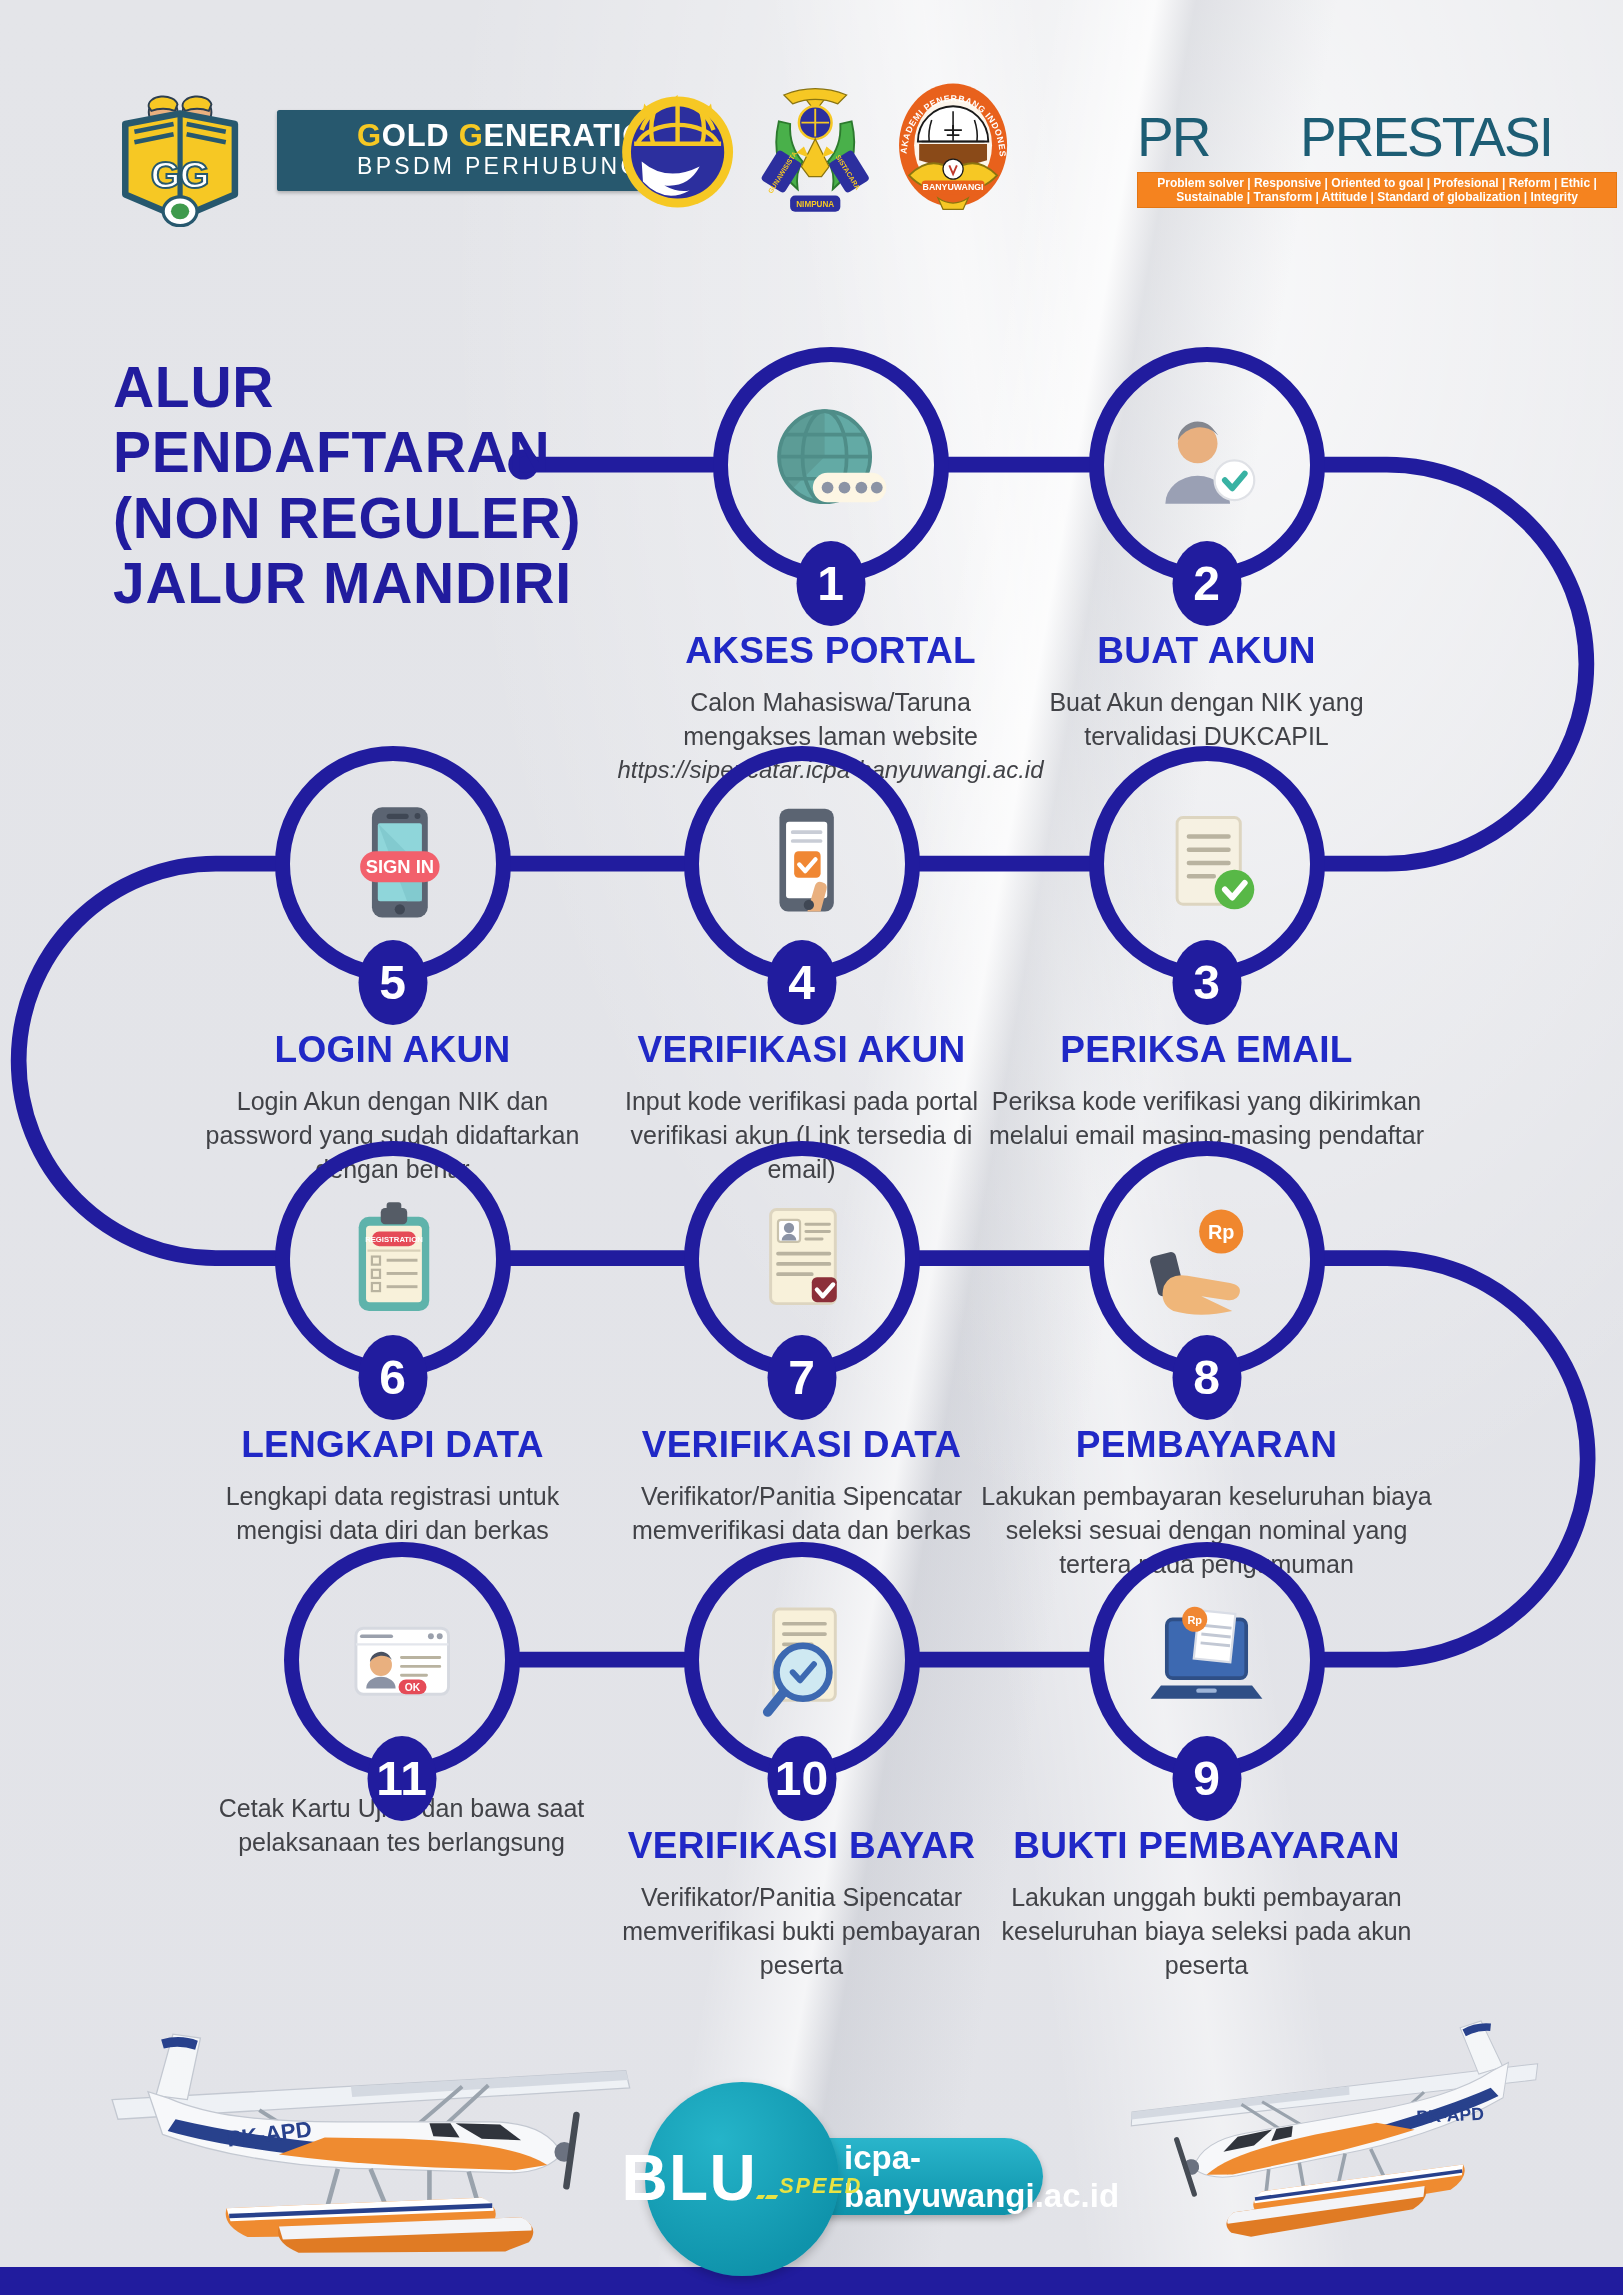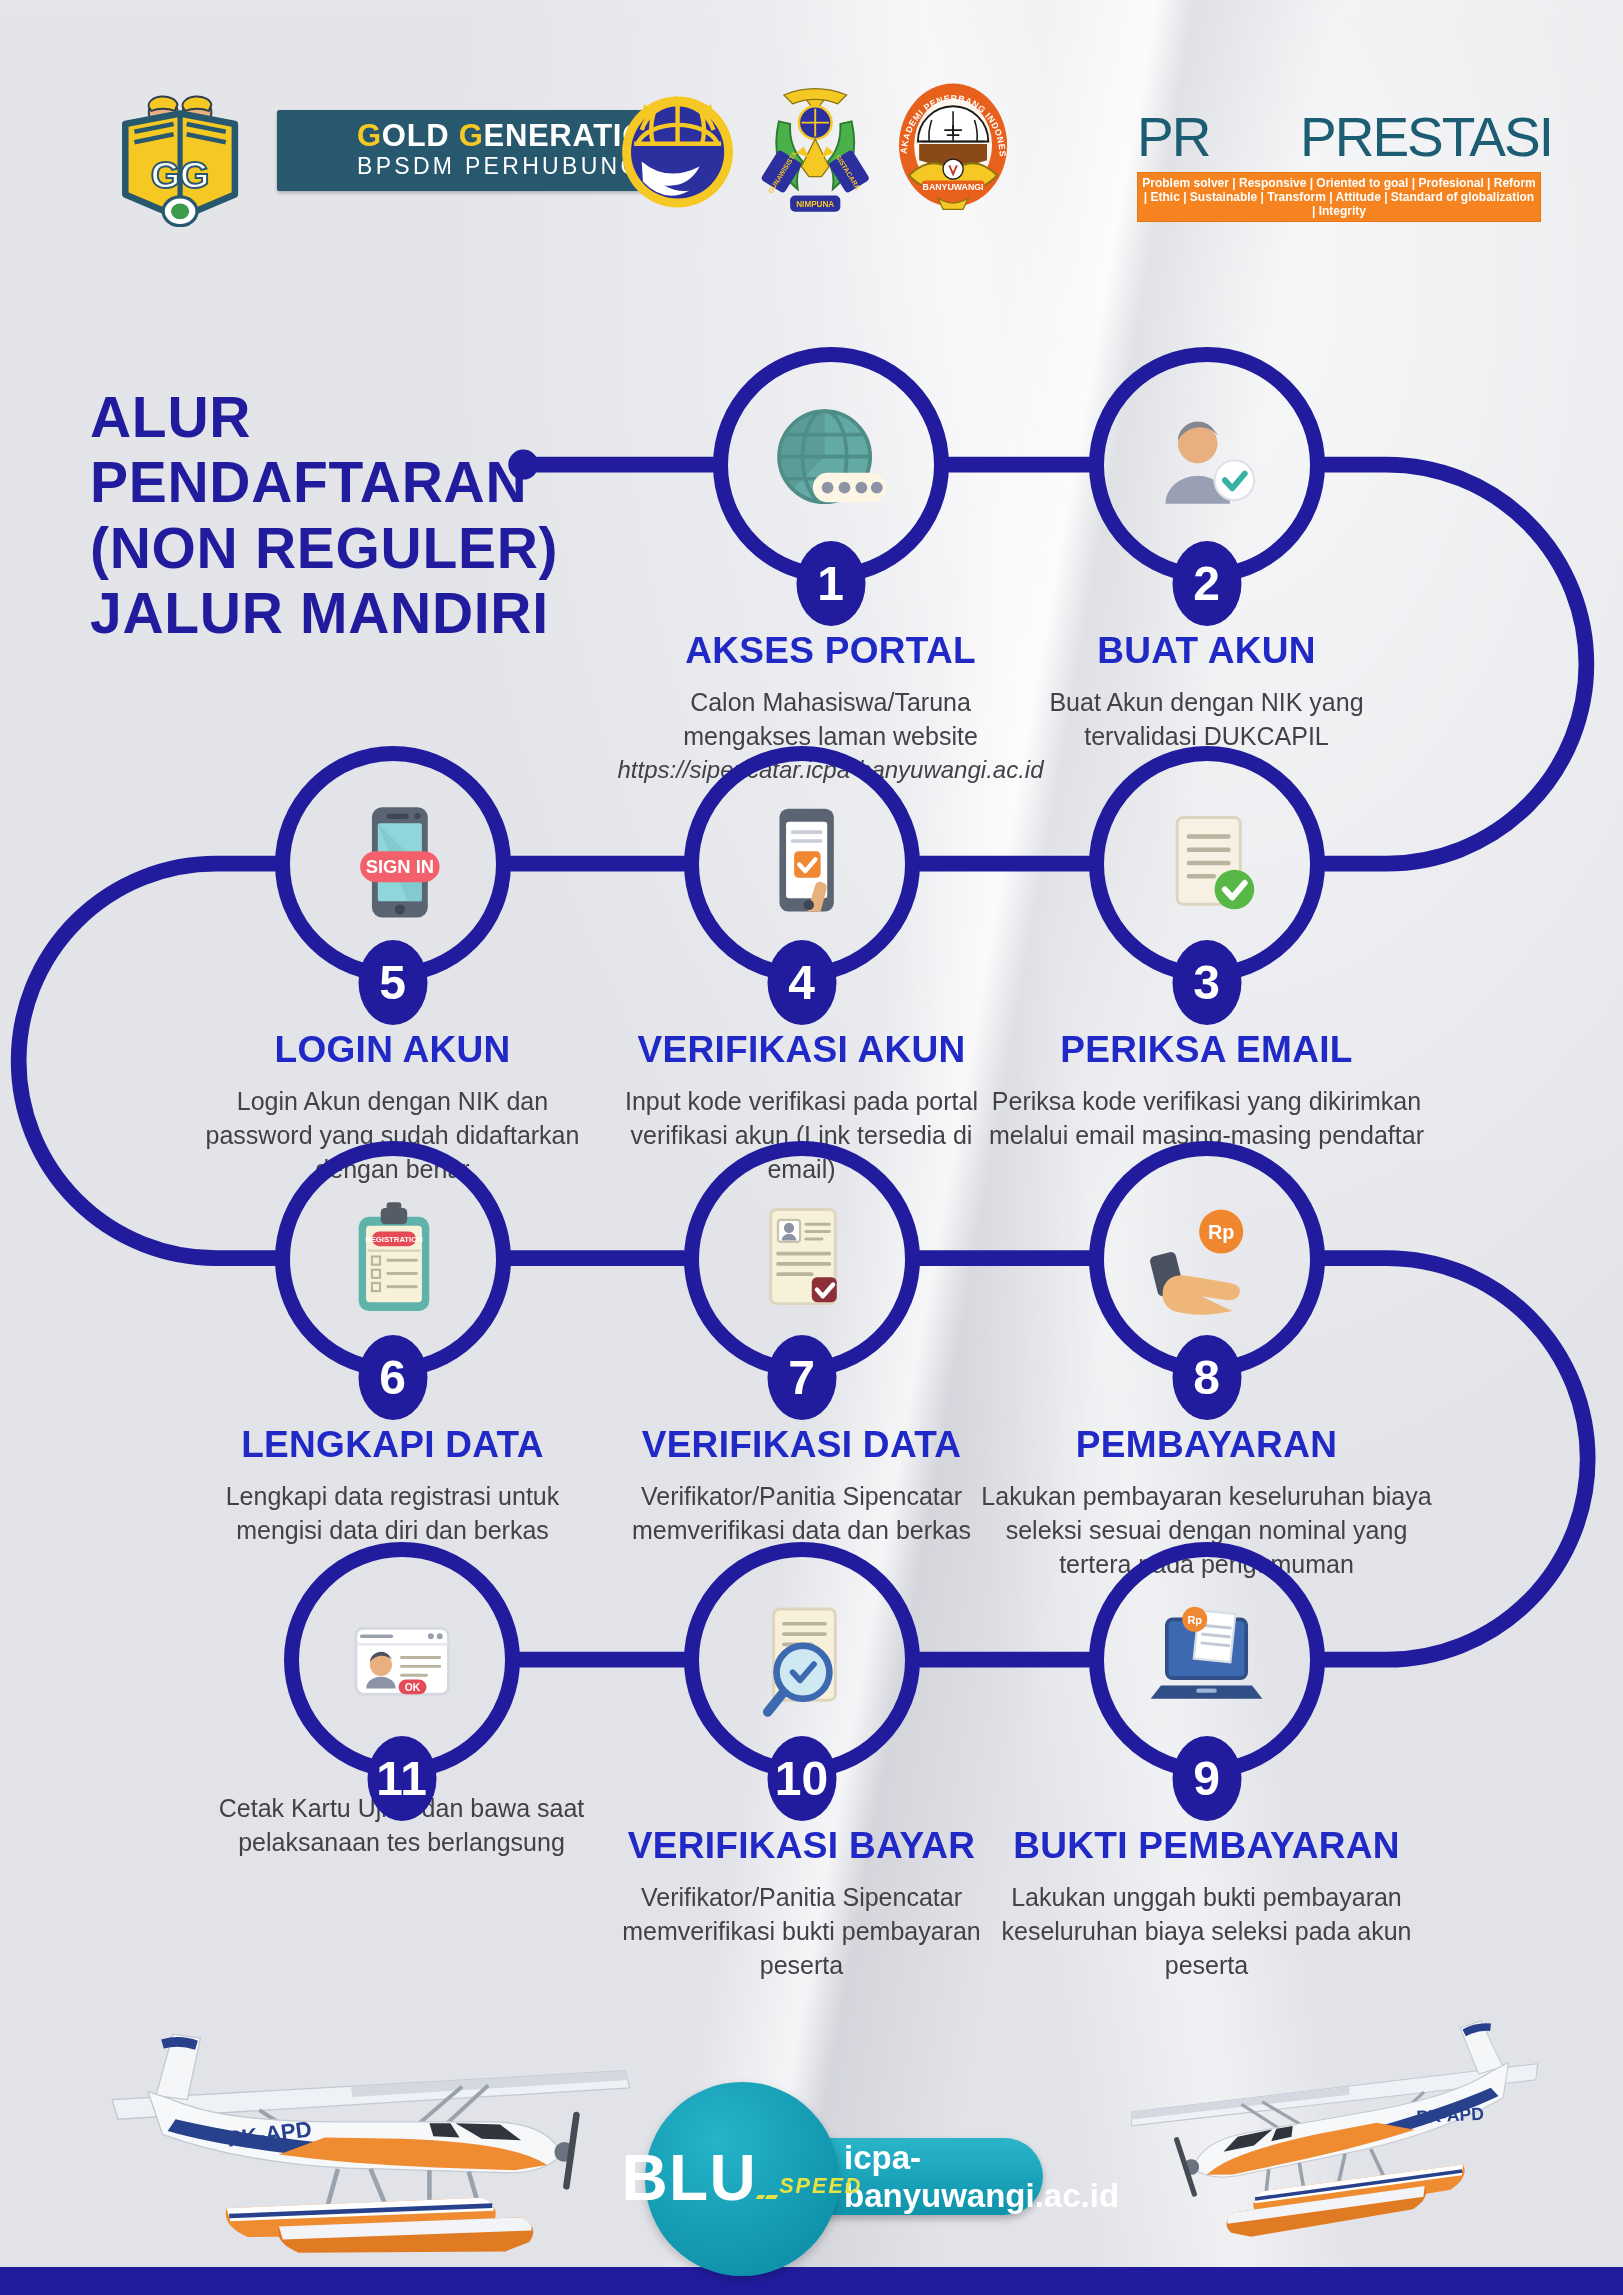--- a/index.html
+++ b/index.html
@@ -24,41 +24,41 @@
     position:absolute;top:194px;left:50%;transform:translateX(-50%);
     width:69px;height:85px;border-radius:50%;background:#211c9e;
     color:#fff;font-weight:bold;font-size:48px;
     display:flex;align-items:center;justify-content:center;
   }
   .stitle{margin-top:47px;font-size:37px;font-weight:bold;color:#2028c6;letter-spacing:0.3px;}
   .sdesc{width:406px;margin:13px auto 0;font-size:25px;line-height:1.36;color:#414247;}
   .sdesc.wide{width:480px;}
   .slink{width:497px;margin-top:1.3px;font-style:italic;font-size:24px;}
   .main-title{
-    position:absolute;left:90px;top:355px;font-size:57px;font-weight:bold;
-    color:#211c9e;line-height:1.145;letter-spacing:0.7px;margin-top:30px;
+    position:absolute;left:113px;top:355px;font-size:57px;font-weight:bold;
+    color:#211c9e;line-height:1.145;letter-spacing:0.7px;
   }
   
   .gg-logo{position:absolute;left:86px;top:90px;width:445px;height:137px;}
   .gg-banner{
     position:absolute;left:191px;top:19.6px;width:334px;height:81px;background:#27586e;
     border-radius:2.6px;display:flex;flex-direction:column;justify-content:center;padding-left:80px;
     box-shadow:0 2px 3.9px rgba(0,0,0,.25);
   }
   .gg-line1{font-size:31px;font-weight:bold;color:#fff;letter-spacing:0.7px;line-height:1.05;}
   .gg-line1 .gold{color:#f6c824;}
   .gg-line2{font-size:23px;color:#fff;letter-spacing:3.3px;line-height:1.2;}
   .gg-book{position:absolute;left:0;top:0;width:196px;height:137px;}
   .seals{position:absolute;left:619px;top:73px;width:393px;height:157px;display:flex;align-items:center;gap:23.6px;}
   .pro{position:absolute;left:1137px;top:110px;width:411px;}
   .pro-word{display:flex;align-items:center;font-size:55px;font-weight:400;color:#1d5d74;letter-spacing:-2px;line-height:1;gap:44px;}
   .pro-o{width:51px;height:51px;margin:0 1.3px;}
   .pro-tag{
     margin-top:6.5px;background:#f5831f;border:1.3px solid #e47613;color:#fff;
-    font-size:12px;font-weight:bold;text-align:center;padding:3.3px 2.6px;width:404px;box-sizing:border-box;
+    font-size:12px;font-weight:bold;text-align:center;padding:3.3px 2.6px;width:480px;box-sizing:border-box;
   }
   
   .blu-circle{
     position:absolute;left:645px;top:2082px;width:194px;height:194px;border-radius:50%;
     background:radial-gradient(circle at 38% 30%, #25b4c9, #0f93ab 75%);
     display:flex;flex-direction:row;align-items:center;justify-content:center;z-index:3;
     box-shadow:0 3.9px 9.2px rgba(0,0,0,.2);
   }
   .blu-word{color:#fff;font-weight:bold;font-size:64px;line-height:.9;letter-spacing:1.3px;}
   .blu-speed{display:flex;align-items:flex-end;margin-top:14px;}

